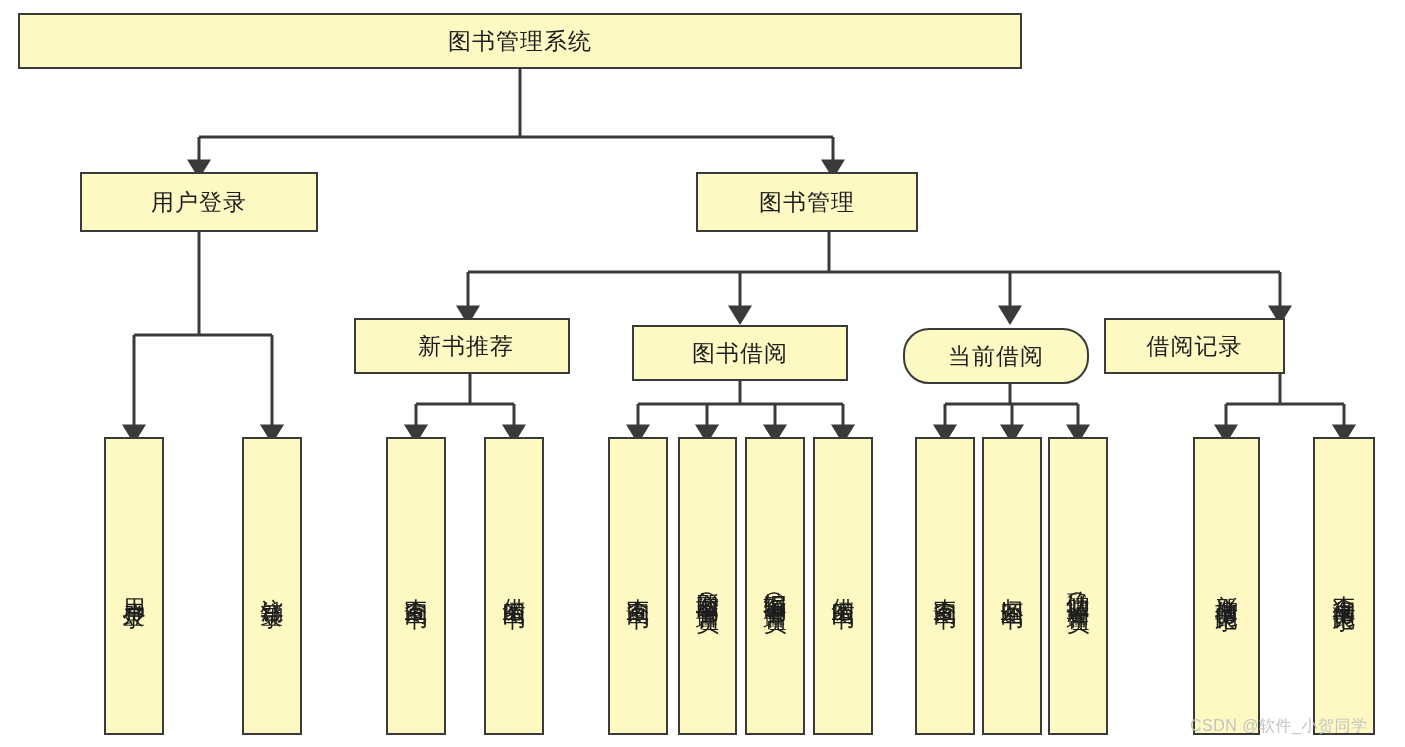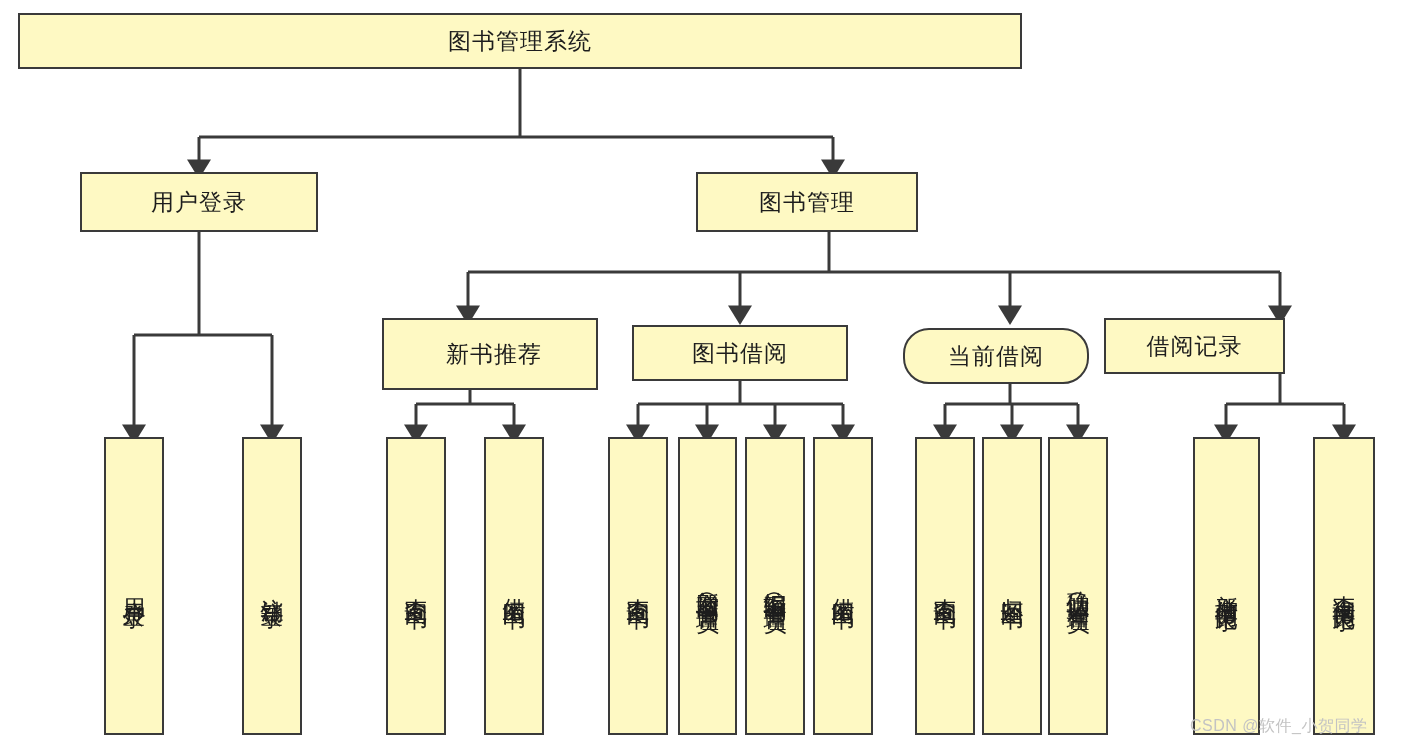--- a/index.html
+++ b/index.html
@@ -138,21 +138,21 @@
     <span>图书管理系统</span>
   </div>
 
   <div class="node horiz" style="left:80px; top:172px; width:238px; height:60px;">
     <span>用户登录</span>
   </div>
   <div class="node horiz" style="left:696px; top:172px; width:222px; height:60px;">
     <span>图书管理</span>
   </div>
 
-  <div class="node horiz" style="left:382px; top:318px; width:216px; height:72px;padding-left:8px;">
+  <div class="node horiz" style="left:354px; top:318px; width:216px; height:56px;padding-left:8px;">
     <span>新书推荐</span>
   </div>
   <div class="node horiz" style="left:632px; top:318px; width:216px; height:56px;margin-top:7px;">
     <span>图书借阅</span>
   </div>
   <div class="node horiz" style="left:903px; top:328px; width:186px; height:56px;border-radius:26px;">
     <span>当前借阅</span>
   </div>
   <div class="node horiz" style="left:1104px; top:318px; width:181px; height:56px;">
     <span>借阅记录</span>

